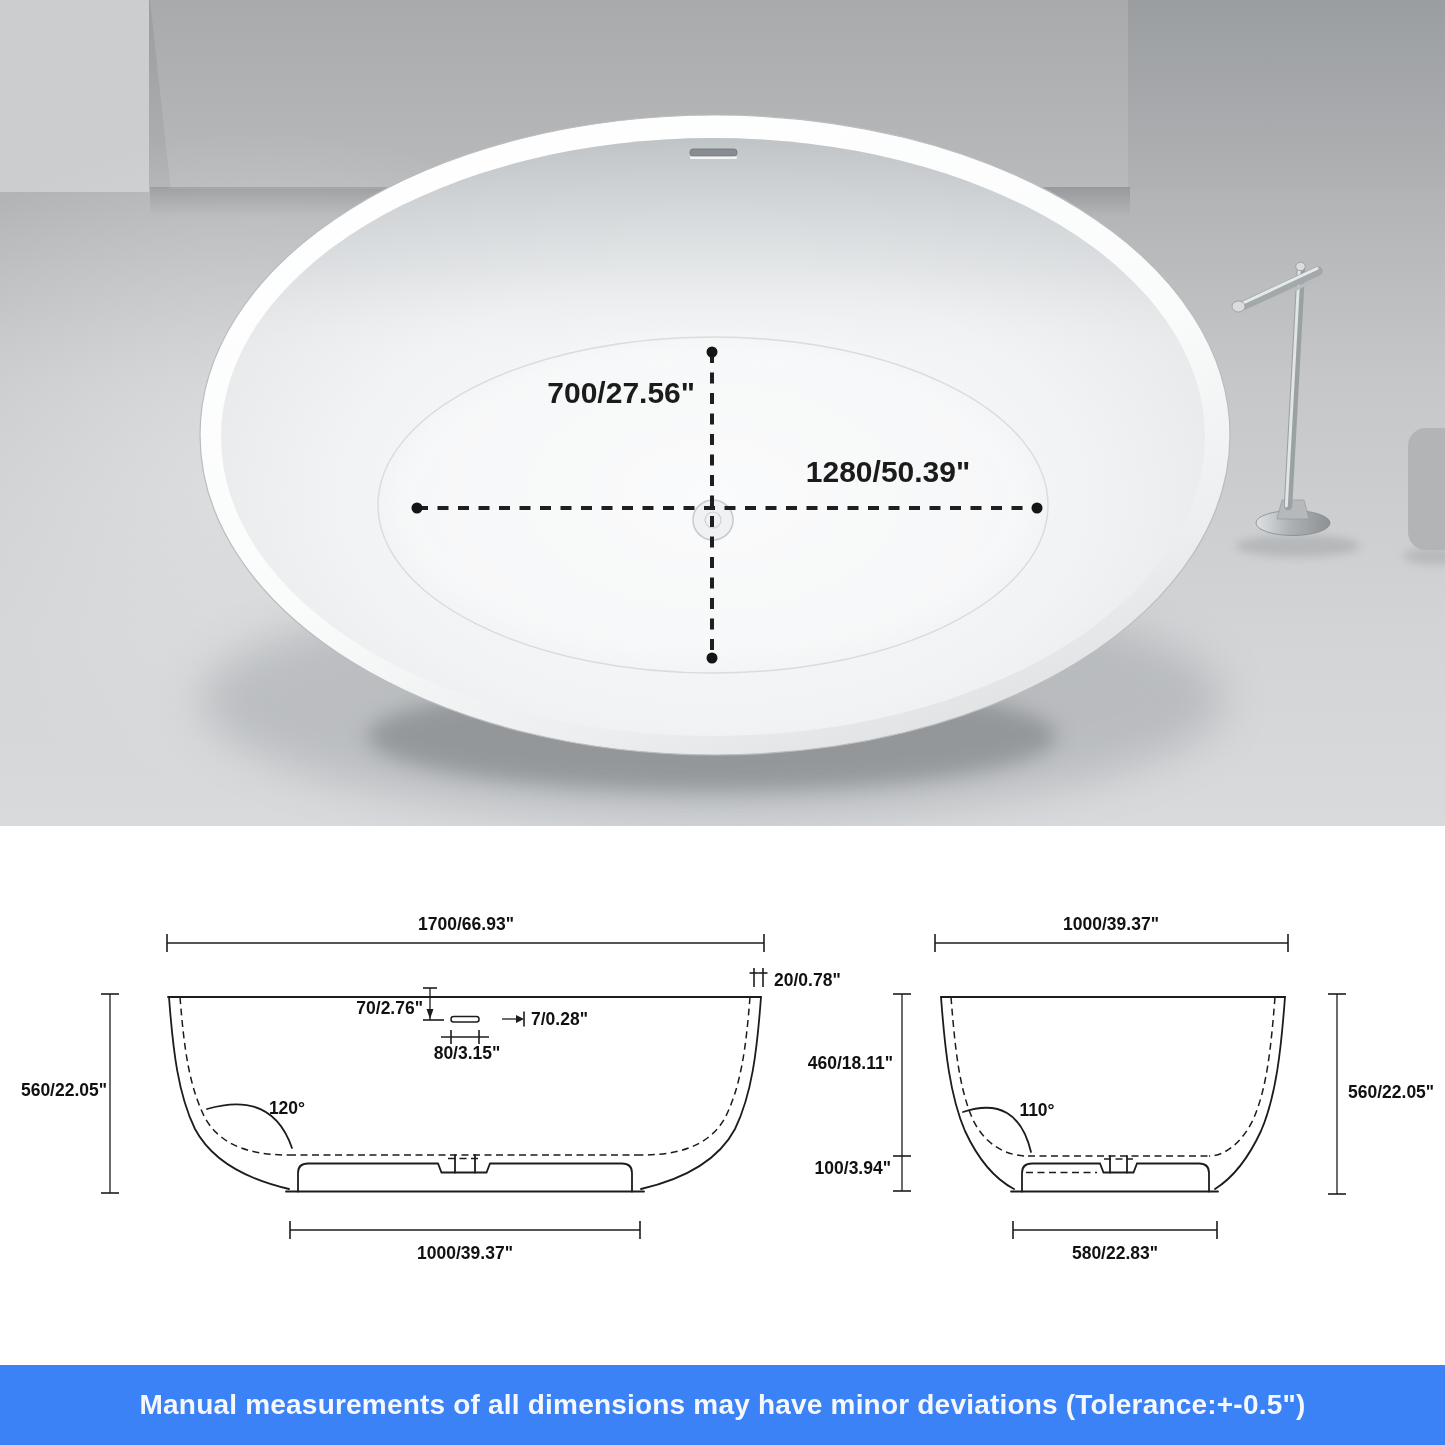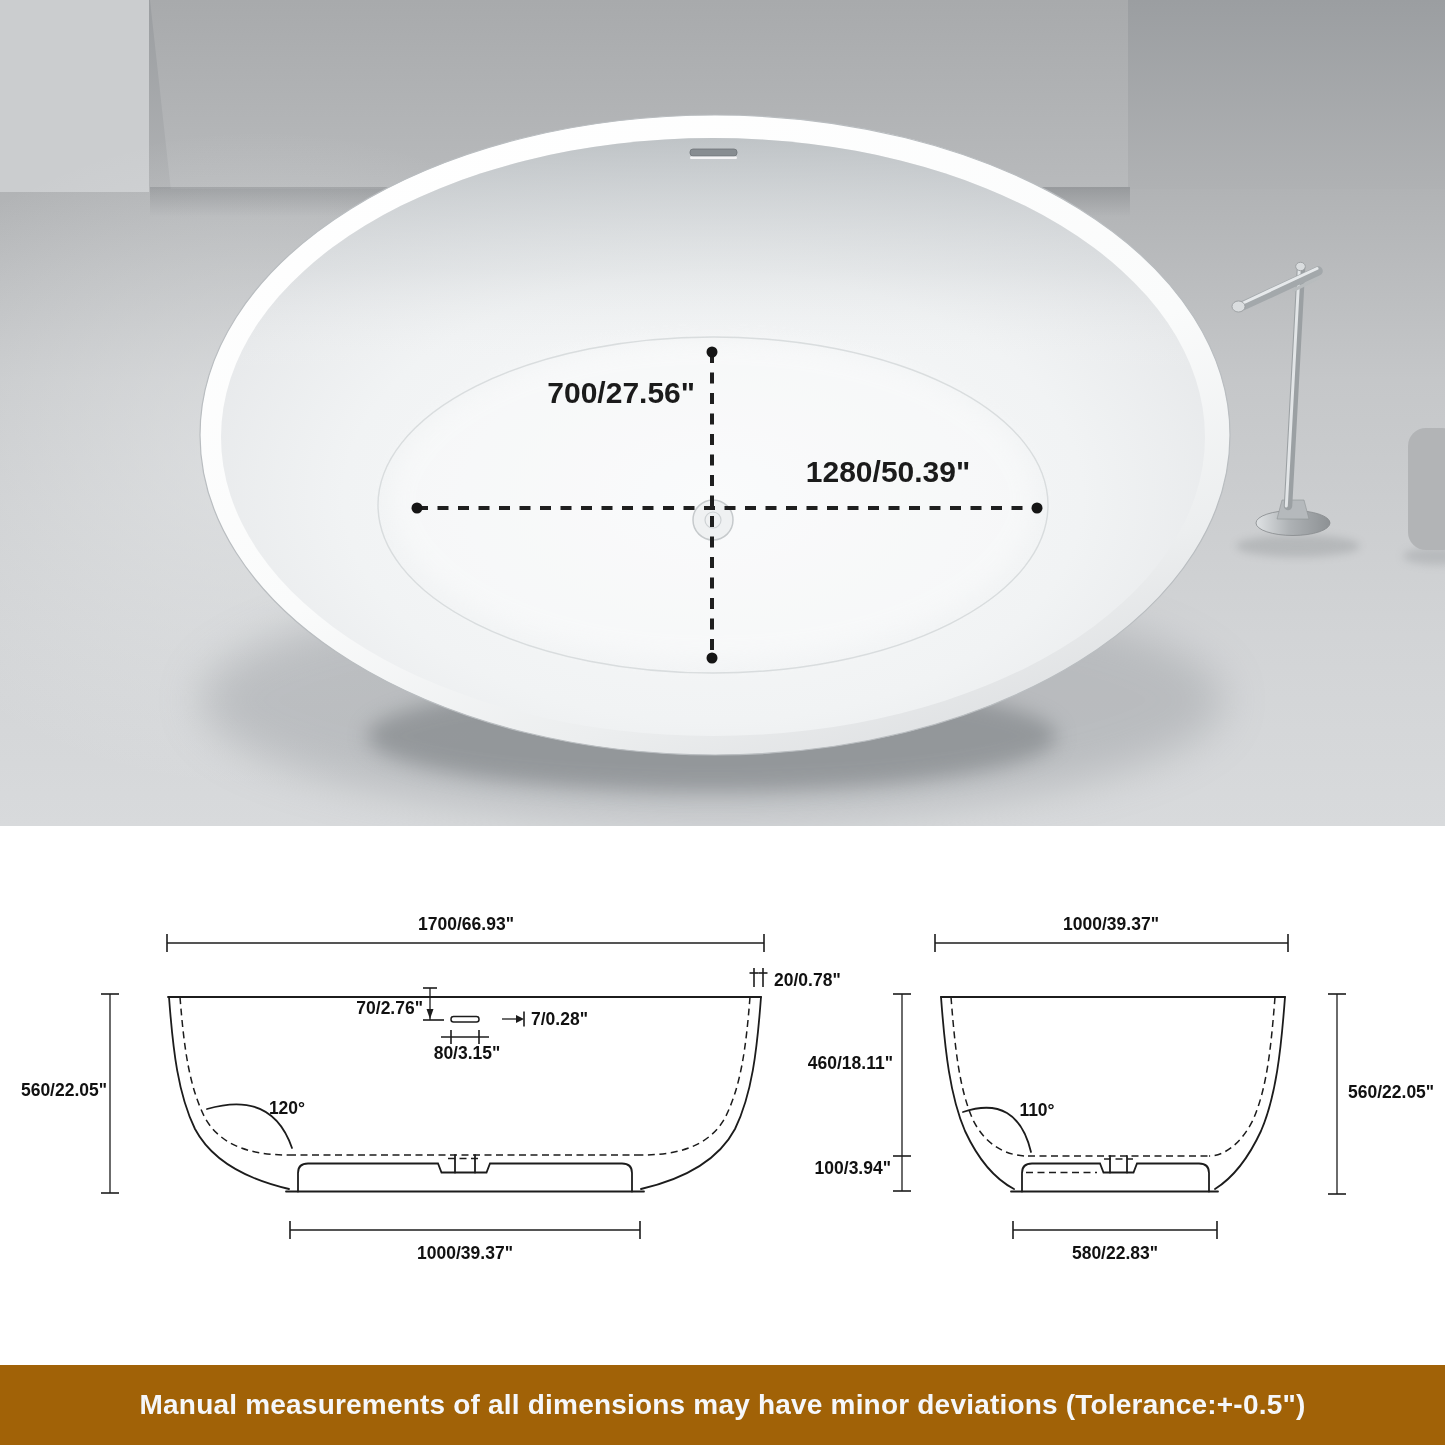--- a/index.html
+++ b/index.html
@@ -245,17 +245,17 @@
         <text class="dtext" x="1348" y="272" text-anchor="start">560/22.05"</text>
 
         <line class="dim" x1="1013" y1="404" x2="1217" y2="404"></line>
         <line class="tick" x1="1013" y1="395" x2="1013" y2="413"></line>
         <line class="tick" x1="1217" y1="395" x2="1217" y2="413"></line>
         <text class="dtext" x="1115" y="433" text-anchor="middle">580/22.83"</text>
       </g>
     </svg>
   </div>
 
-  <div class="footer-bar" style="background: #a16207;">
+  <div class="footer-bar" style="background: #3b82f6;">
     <span class="note">Manual measurements of all dimensions may have minor deviations (Tolerance:+-0.5")</span>
   </div>
 
 </div>
 
 </body></html>

